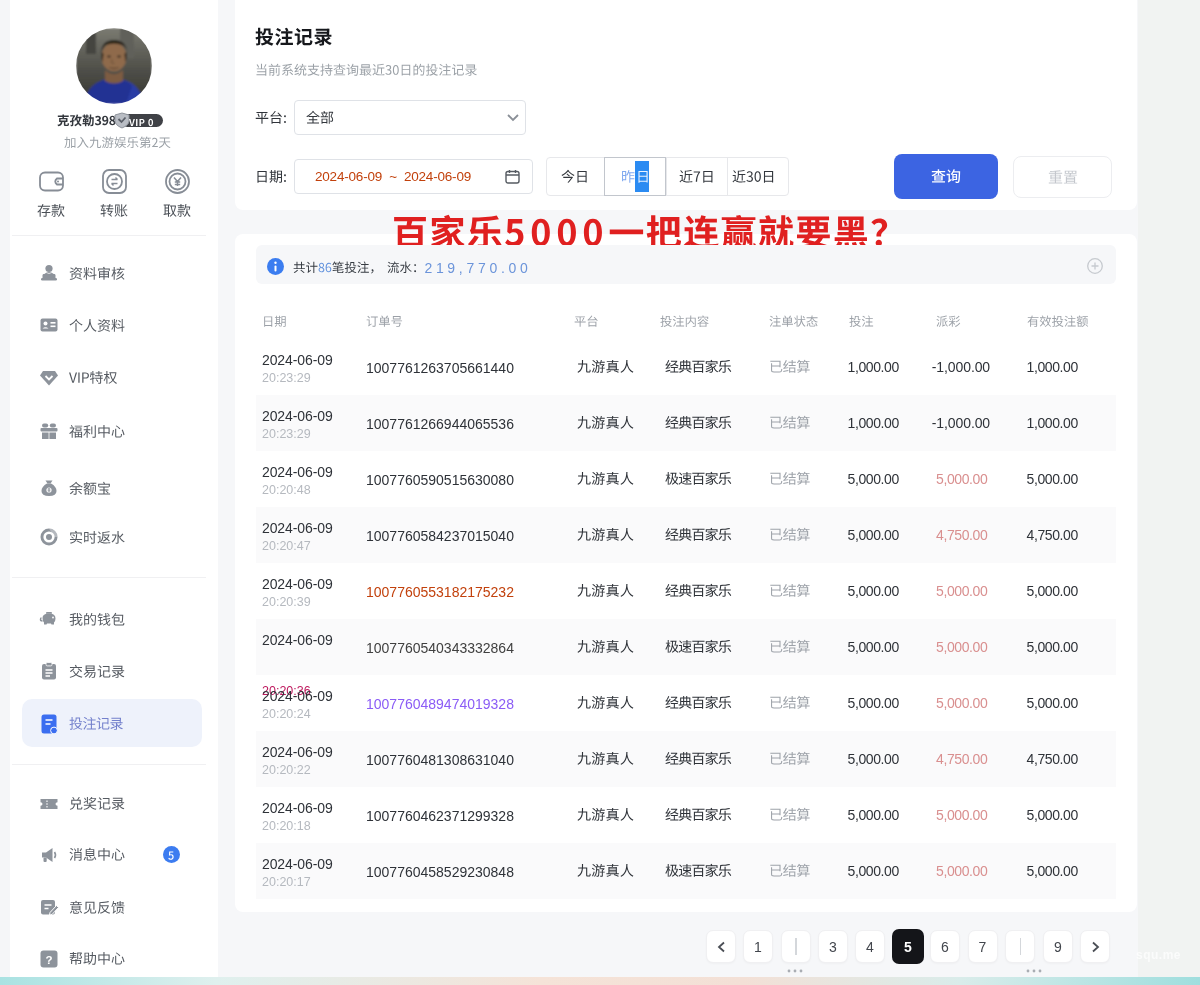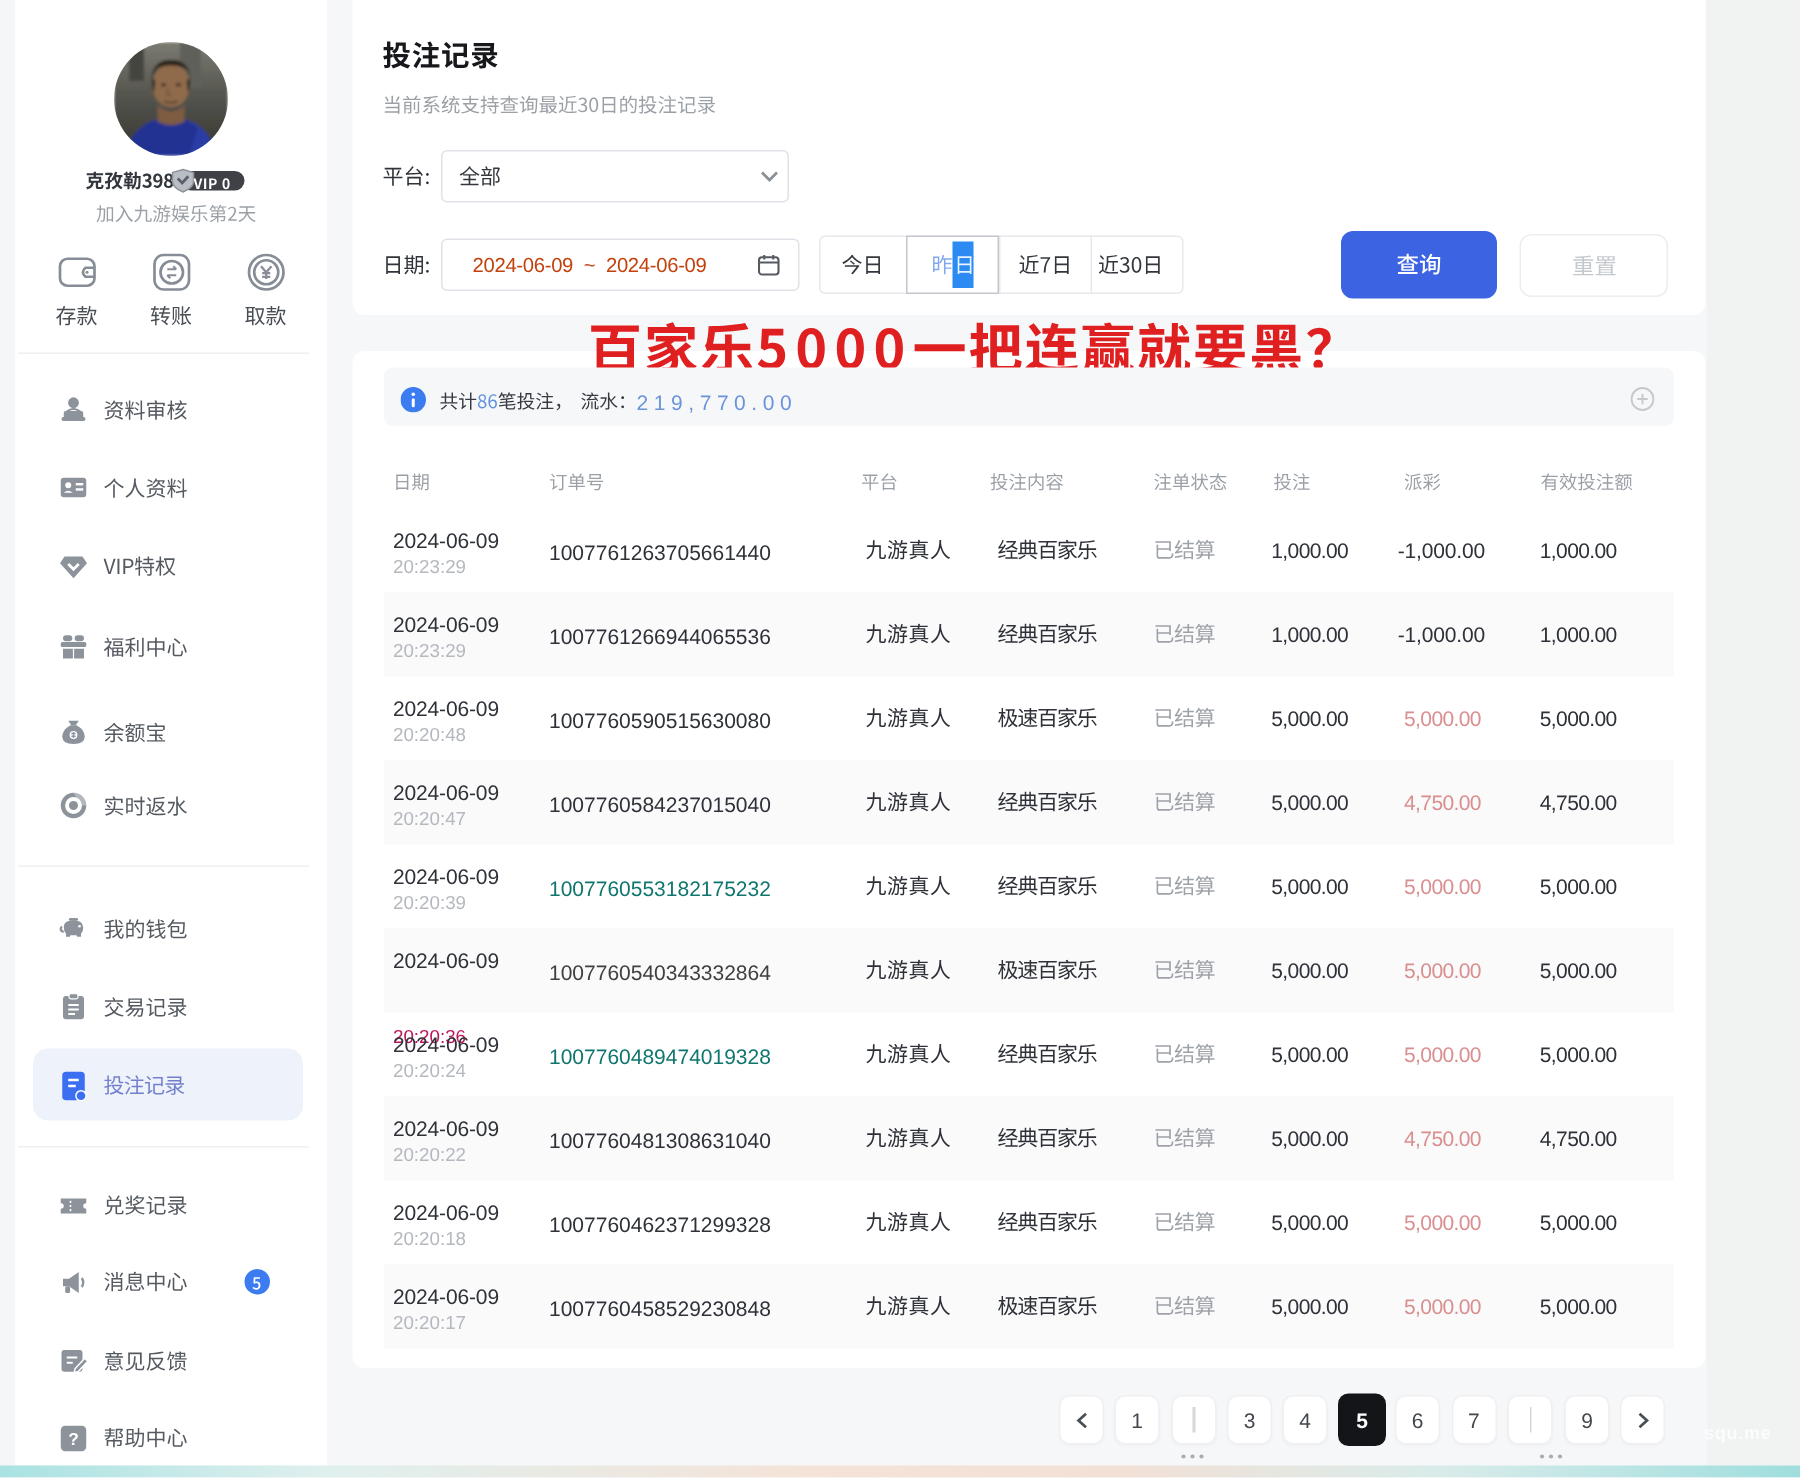--- a/index.html
+++ b/index.html
@@ -659,21 +659,21 @@
 <svg style="position:absolute;left:769px;top:525.3px" width="42" height="18" viewBox="0 0 42 18">
       <use href="#g133" transform="translate(0.0 14.7) scale(0.0140)" fill="#9da2a9"></use>
       <use href="#g134" transform="translate(13.7 14.7) scale(0.0140)" fill="#9da2a9"></use>
       <use href="#g135" transform="translate(27.4 14.7) scale(0.0140)" fill="#9da2a9"></use>
     </svg>
 <div style="position:absolute;left:847.5px;top:526.8px;width:70px;height:16px;font:14px 'Liberation Sans',sans-serif;letter-spacing:-0.4px;color:#2e3238">5,000.00</div>
 <div style="position:absolute;left:936px;top:526.8px;width:80px;height:16px;font:14px 'Liberation Sans',sans-serif;letter-spacing:-0.4px;color:#d98f8f">4,750.00</div>
 <div style="position:absolute;left:1026.5px;top:526.8px;width:70px;height:16px;font:14px 'Liberation Sans',sans-serif;letter-spacing:-0.4px;color:#2e3238">4,750.00</div>
 <div style="position:absolute;left:262px;top:576.2px;width:80px;height:15px;font:14px 'Liberation Sans',sans-serif;letter-spacing:-0.1px;color:#2e3238">2024-06-09</div>
 <div style="position:absolute;left:262px;top:594.8px;width:70px;height:14px;font:12.5px 'Liberation Sans',sans-serif;color:#b5b9bf">20:20:39</div>
-<div style="position:absolute;left:366px;top:583.8px;width:170px;height:16px;font:14px 'Liberation Sans',sans-serif;letter-spacing:0px;color:#0f766e">1007760553182175232</div>
+<div style="position:absolute;left:366px;top:583.8px;width:170px;height:16px;font:14px 'Liberation Sans',sans-serif;letter-spacing:0px;color:#c2410c">1007760553182175232</div>
 <svg style="position:absolute;left:577px;top:581.3px" width="58" height="18" viewBox="0 0 58 18">
       <use href="#g12" transform="translate(0.0 14.7) scale(0.0140)" fill="#2e3238"></use>
       <use href="#g13" transform="translate(14.3 14.7) scale(0.0140)" fill="#2e3238"></use>
       <use href="#g128" transform="translate(28.6 14.7) scale(0.0140)" fill="#2e3238"></use>
       <use href="#g29" transform="translate(42.9 14.7) scale(0.0140)" fill="#2e3238"></use>
     </svg>
 <svg style="position:absolute;left:664.5px;top:581.3px" width="67" height="18" viewBox="0 0 67 18">
       <use href="#g129" transform="translate(0.0 14.7) scale(0.0140)" fill="#2e3238"></use>
       <use href="#g130" transform="translate(13.2 14.7) scale(0.0140)" fill="#2e3238"></use>
       <use href="#g131" transform="translate(26.4 14.7) scale(0.0140)" fill="#2e3238"></use>
@@ -708,21 +708,21 @@
 <svg style="position:absolute;left:769px;top:637.3px" width="42" height="18" viewBox="0 0 42 18">
       <use href="#g133" transform="translate(0.0 14.7) scale(0.0140)" fill="#9da2a9"></use>
       <use href="#g134" transform="translate(13.7 14.7) scale(0.0140)" fill="#9da2a9"></use>
       <use href="#g135" transform="translate(27.4 14.7) scale(0.0140)" fill="#9da2a9"></use>
     </svg>
 <div style="position:absolute;left:847.5px;top:638.8px;width:70px;height:16px;font:14px 'Liberation Sans',sans-serif;letter-spacing:-0.4px;color:#2e3238">5,000.00</div>
 <div style="position:absolute;left:936px;top:638.8px;width:80px;height:16px;font:14px 'Liberation Sans',sans-serif;letter-spacing:-0.4px;color:#d98f8f">5,000.00</div>
 <div style="position:absolute;left:1026.5px;top:638.8px;width:70px;height:16px;font:14px 'Liberation Sans',sans-serif;letter-spacing:-0.4px;color:#2e3238">5,000.00</div>
 <div style="position:absolute;left:262px;top:688.2px;width:80px;height:15px;font:14px 'Liberation Sans',sans-serif;letter-spacing:-0.1px;color:#2e3238">2024-06-09</div>
 <div style="position:absolute;left:262px;top:706.8px;width:70px;height:14px;font:12.5px 'Liberation Sans',sans-serif;color:#b5b9bf">20:20:24</div>
-<div style="position:absolute;left:366px;top:695.8px;width:170px;height:16px;font:14px 'Liberation Sans',sans-serif;letter-spacing:0px;color:#0f766e">1007760489474019328</div>
+<div style="position:absolute;left:366px;top:695.8px;width:170px;height:16px;font:14px 'Liberation Sans',sans-serif;letter-spacing:0px;color:#8b5cf6">1007760489474019328</div>
 <svg style="position:absolute;left:577px;top:693.3px" width="58" height="18" viewBox="0 0 58 18">
       <use href="#g12" transform="translate(0.0 14.7) scale(0.0140)" fill="#2e3238"></use>
       <use href="#g13" transform="translate(14.3 14.7) scale(0.0140)" fill="#2e3238"></use>
       <use href="#g128" transform="translate(28.6 14.7) scale(0.0140)" fill="#2e3238"></use>
       <use href="#g29" transform="translate(42.9 14.7) scale(0.0140)" fill="#2e3238"></use>
     </svg>
 <svg style="position:absolute;left:664.5px;top:693.3px" width="67" height="18" viewBox="0 0 67 18">
       <use href="#g129" transform="translate(0.0 14.7) scale(0.0140)" fill="#2e3238"></use>
       <use href="#g130" transform="translate(13.2 14.7) scale(0.0140)" fill="#2e3238"></use>
       <use href="#g131" transform="translate(26.4 14.7) scale(0.0140)" fill="#2e3238"></use>

